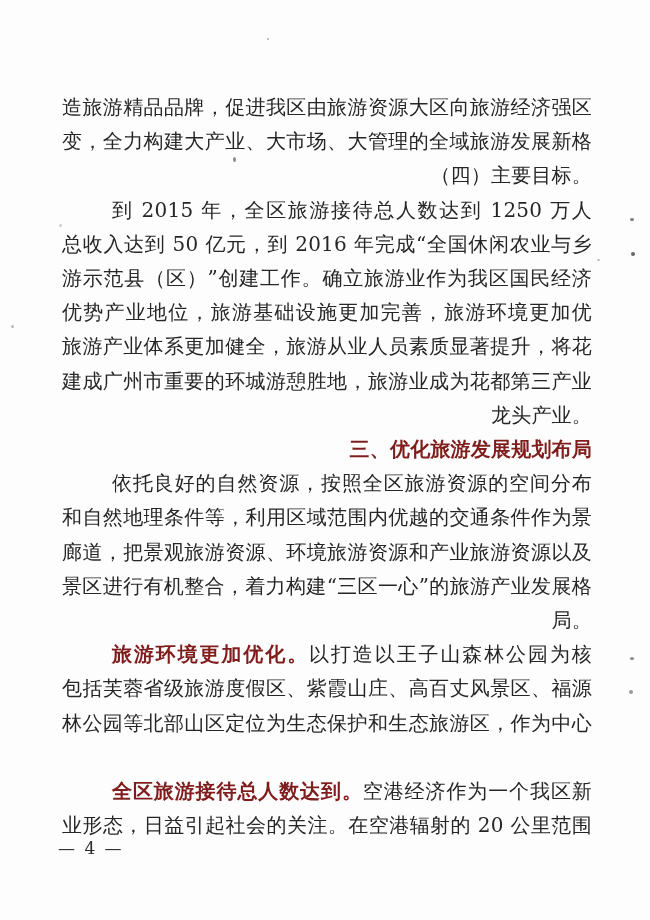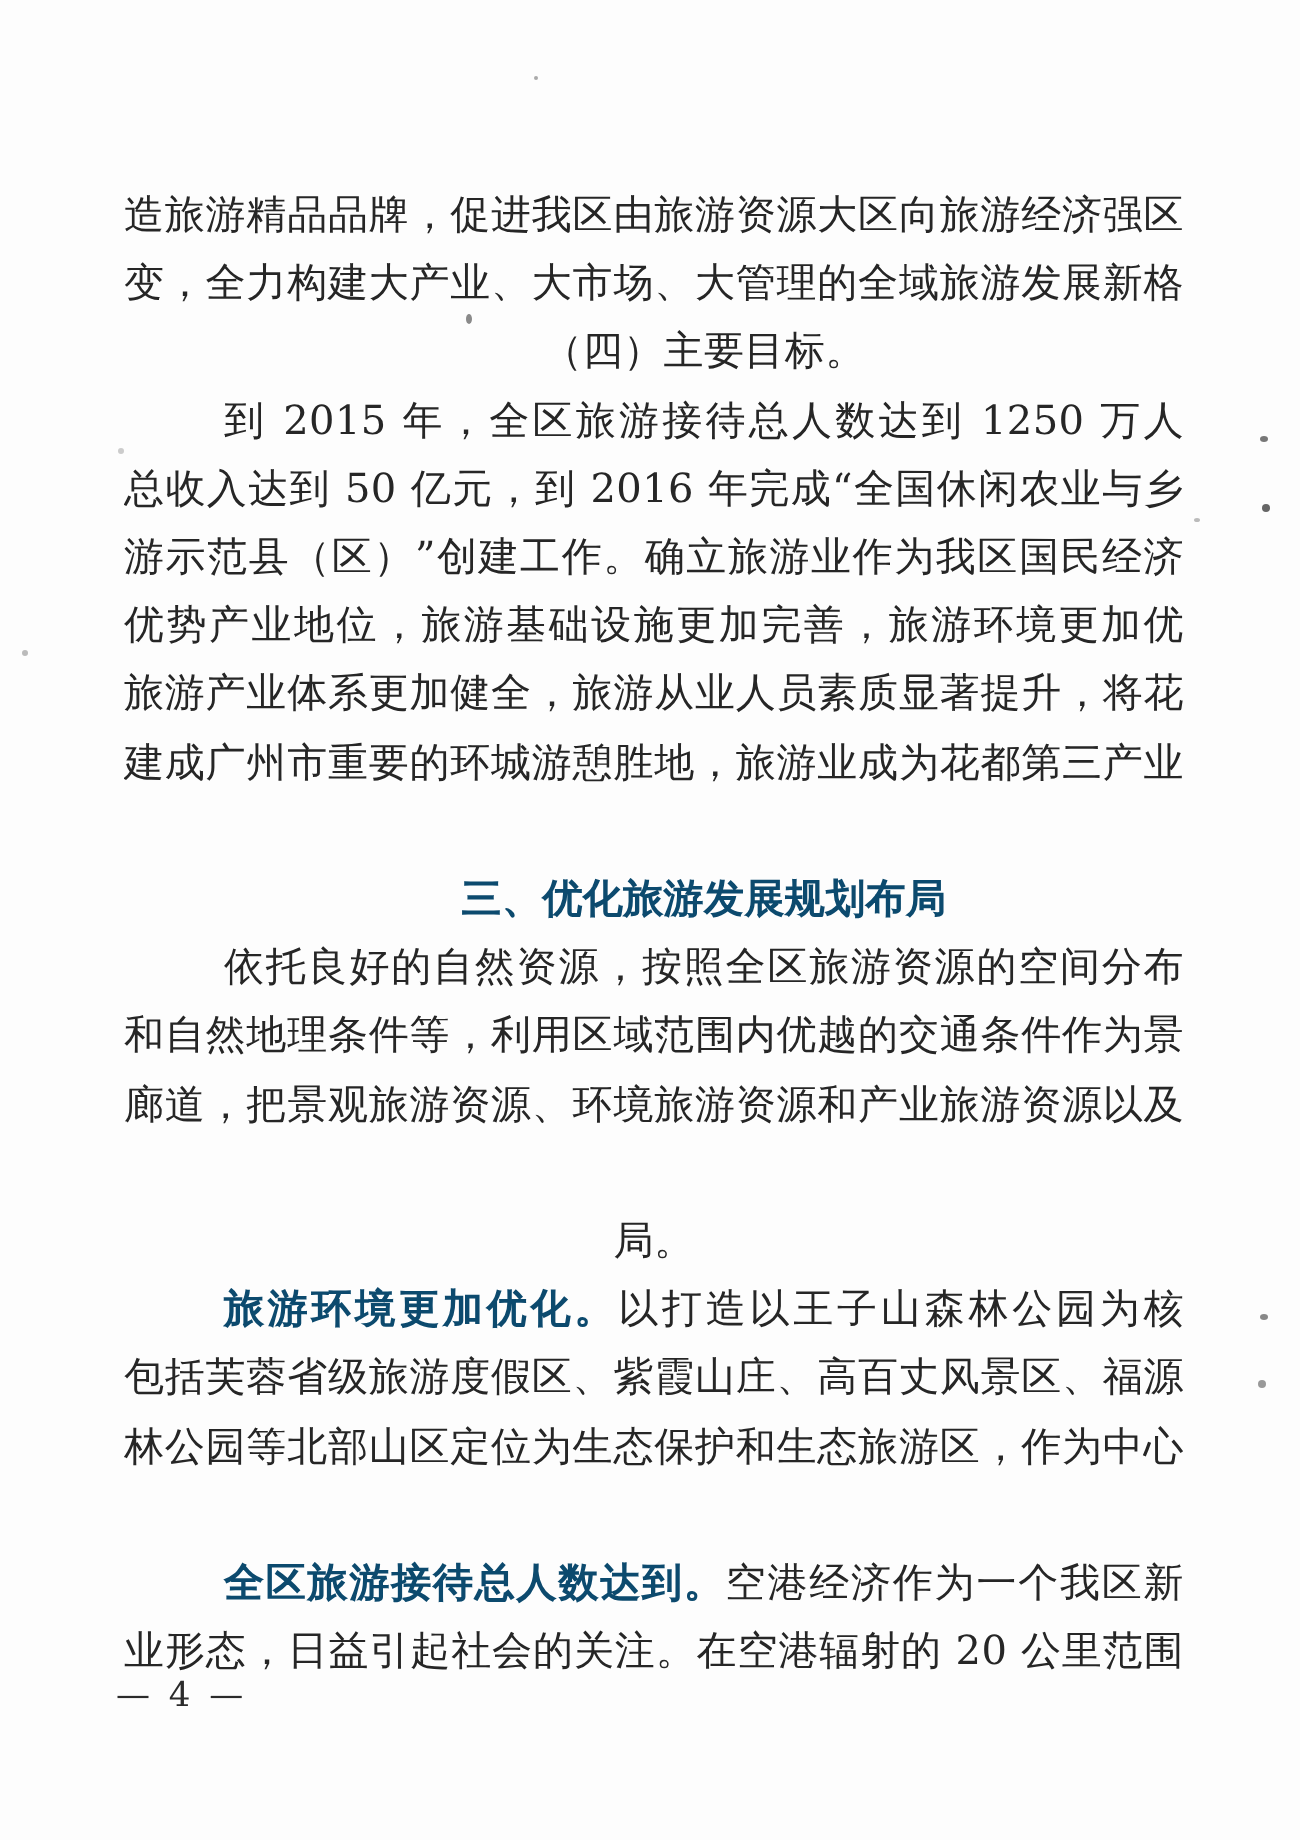--- a/index.html
+++ b/index.html
@@ -23,30 +23,30 @@
     height: 28px;
     overflow: hidden;
     font-size: 20px;
     line-height: 26px;
     word-break: break-all;
     text-align: justify;
     text-align-last: justify;
     letter-spacing: 0.2px;
   }
   .line.short {
-    text-align: center;
+    text-align: right;
     text-align-last: auto;
   }
   .line.indent {
     text-indent: 50px;
   }
   .bh {
     font-family: Liberation Mono, monospace;
     font-weight: 700;
-    color: #0c4a6e;
+    color: #7f1d1d;
   }
   .footer {
     position: absolute;
     left: 58px;
     top: 838px;
     font-size: 17px;
     letter-spacing: 2px;
     color: #2b2b2b;
   }
   .speck {
@@ -61,24 +61,26 @@
 
   <div class="line" style="top:94px"><span class="bh"></span><span>造旅游精品品牌，促进我区由旅游资源大区向旅游经济强区转</span></div>
   <div class="line" style="top:128px"><span class="bh"></span><span>变，全力构建大产业、大市场、大管理的全域旅游发展新格局。</span></div>
   <div class="line short indent" style="top:162px"><span class="bh"></span><span>（四）主要目标。</span></div>
   <div class="line indent" style="top:197px"><span class="bh"></span><span>到 2015 年，全区旅游接待总人数达到 1250 万人次，旅游</span></div>
   <div class="line" style="top:231px"><span class="bh"></span><span>总收入达到 50 亿元，到 2016 年完成“全国休闲农业与乡村旅</span></div>
   <div class="line" style="top:265px"><span class="bh"></span><span>游示范县（区）”创建工作。确立旅游业作为我区国民经济的</span></div>
   <div class="line" style="top:299px"><span class="bh"></span><span>优势产业地位，旅游基础设施更加完善，旅游环境更加优化，</span></div>
   <div class="line" style="top:333px"><span class="bh"></span><span>旅游产业体系更加健全，旅游从业人员素质显著提升，将花都</span></div>
   <div class="line" style="top:368px"><span class="bh"></span><span>建成广州市重要的环城游憩胜地，旅游业成为花都第三产业的</span></div>
+  <div class="line short" style="top:402px"><span class="bh"></span><span>龙头产业。</span></div>
   <div class="line short indent" style="top:436px"><span class="bh">三、优化旅游发展规划布局</span><span></span></div>
   <div class="line indent" style="top:470px"><span class="bh"></span><span>依托良好的自然资源，按照全区旅游资源的空间分布特征</span></div>
   <div class="line" style="top:504px"><span class="bh"></span><span>和自然地理条件等，利用区域范围内优越的交通条件作为景观</span></div>
   <div class="line" style="top:539px"><span class="bh"></span><span>廊道，把景观旅游资源、环境旅游资源和产业旅游资源以及各</span></div>
+  <div class="line" style="top:573px"><span class="bh"></span><span>景区进行有机整合，着力构建“三区一心”的旅游产业发展格</span></div>
   <div class="line short" style="top:607px"><span class="bh"></span><span>局。</span></div>
   <div class="line indent" style="top:641px"><span class="bh">旅游环境更加优化。</span><span>以打造以王子山森林公园为核心，</span></div>
   <div class="line" style="top:675px"><span class="bh"></span><span>包括芙蓉省级旅游度假区、紫霞山庄、高百丈风景区、福源森</span></div>
   <div class="line" style="top:710px"><span class="bh"></span><span>林公园等北部山区定位为生态保护和生态旅游区，作为中心城</span></div>
   <div class="line indent" style="top:778px"><span class="bh">全区旅游接待总人数达到。</span><span>空港经济作为一个我区新兴产</span></div>
   <div class="line" style="top:812px"><span class="bh"></span><span>业形态，日益引起社会的关注。在空港辐射的 20 公里范围内是</span></div>
 
   <div class="footer">— 4 —</div>
 
   <div class="speck" style="left:267px; top:38px;  width:2px; height:2px; background:#aaaaaa;"></div>

